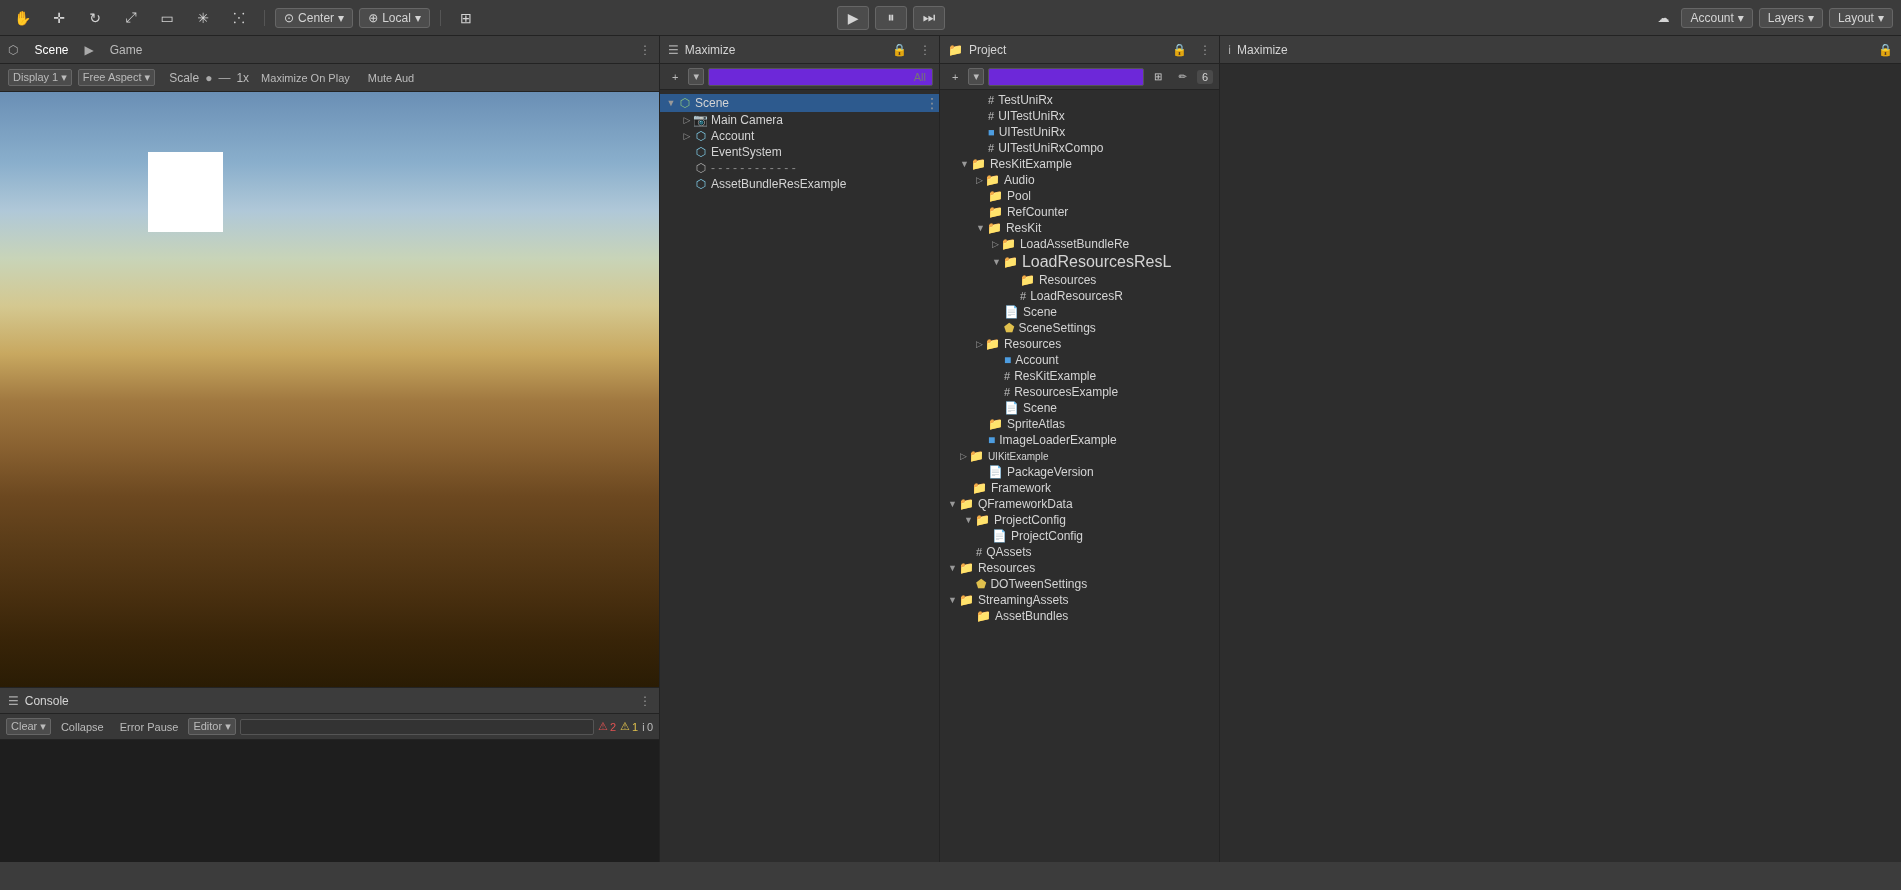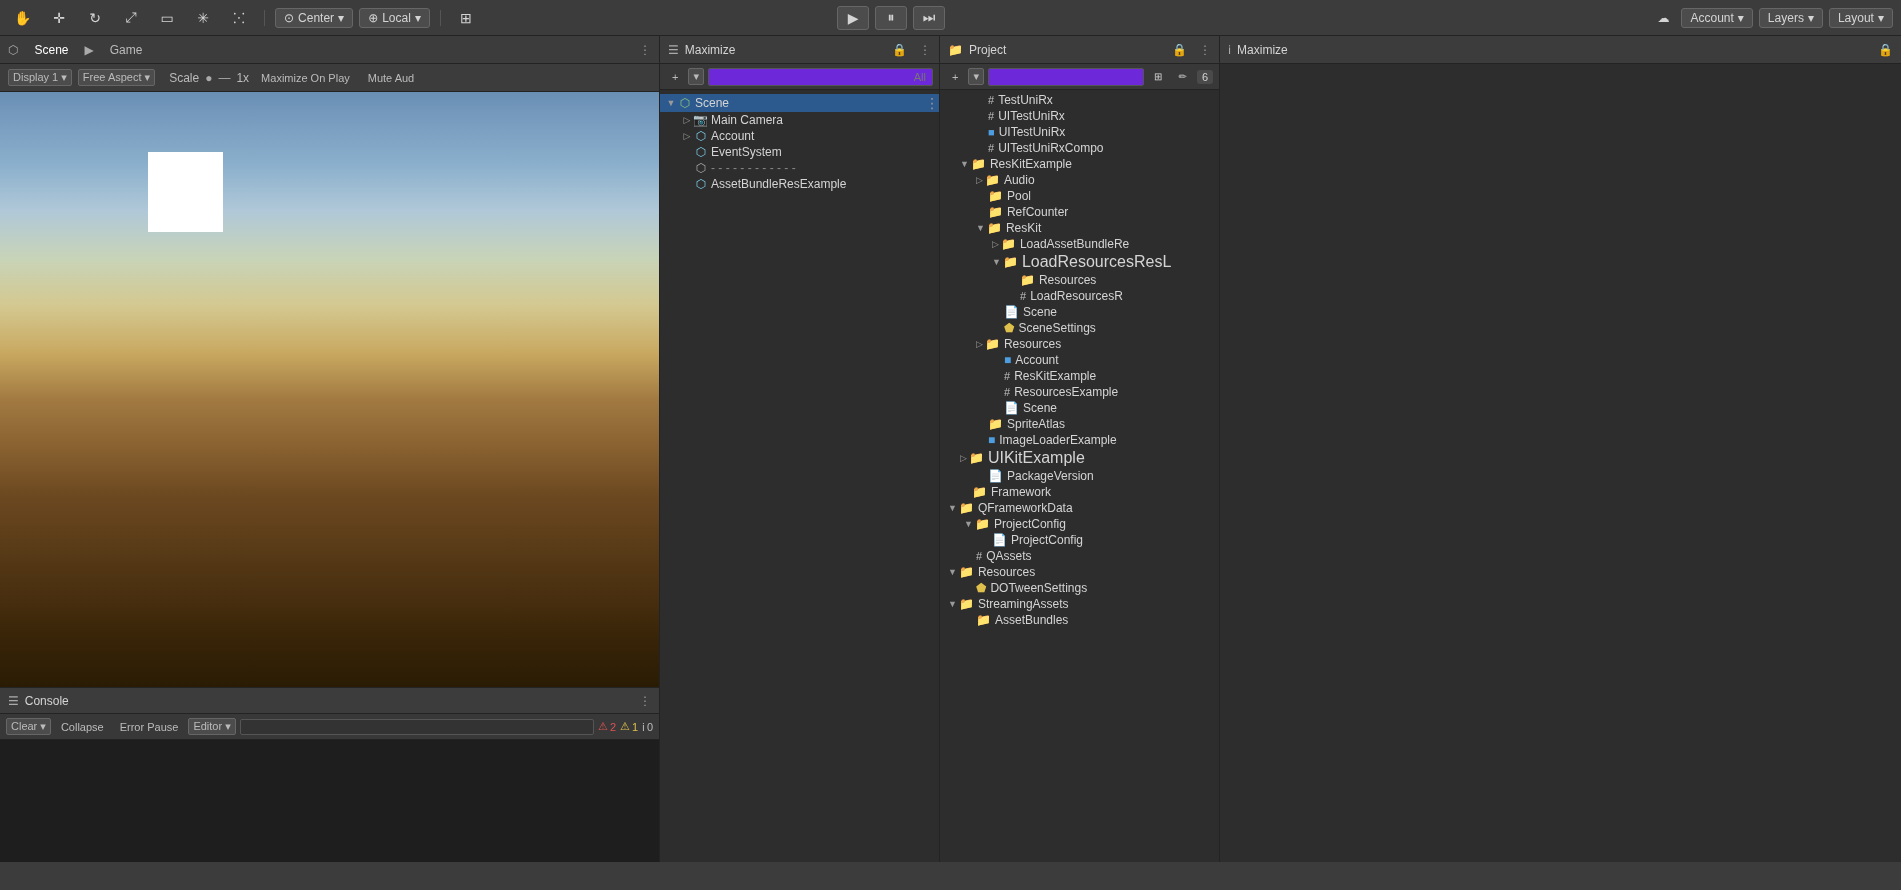--- a/index.html
+++ b/index.html
@@ -710,21 +710,21 @@
 
       <div class="proj-item" style="padding-left:36px;">
         <span style="margin-right:2px; width:10px; display:inline-block;"></span>
         <span style="margin-right:4px; color:#4d9de0; font-size:12px;">■</span>
         <span style="font-size:12px;">ImageLoaderExample</span>
       </div>
 
       <div class="proj-item" style="padding-left:20px;">
         <span style="margin-right:2px; color:#999; font-size:9px;">▷</span>
         <span style="margin-right:4px; color:#c8a23a; font-size:12px;">📁</span>
-        <span style="font-size:16px;">UIKitExample</span>
+        <span style="font-size:10px;">UIKitExample</span>
       </div>
 
       <div class="proj-item" style="padding-left:36px;">
         <span style="margin-right:2px; width:10px; display:inline-block;"></span>
         <span style="margin-right:4px; color:#aaa; font-size:12px;">📄</span>
         <span style="font-size:12px;">PackageVersion</span>
       </div>
 
       <div class="proj-item" style="padding-left:20px;">
         <span style="margin-right:2px; width:10px; display:inline-block;"></span>

